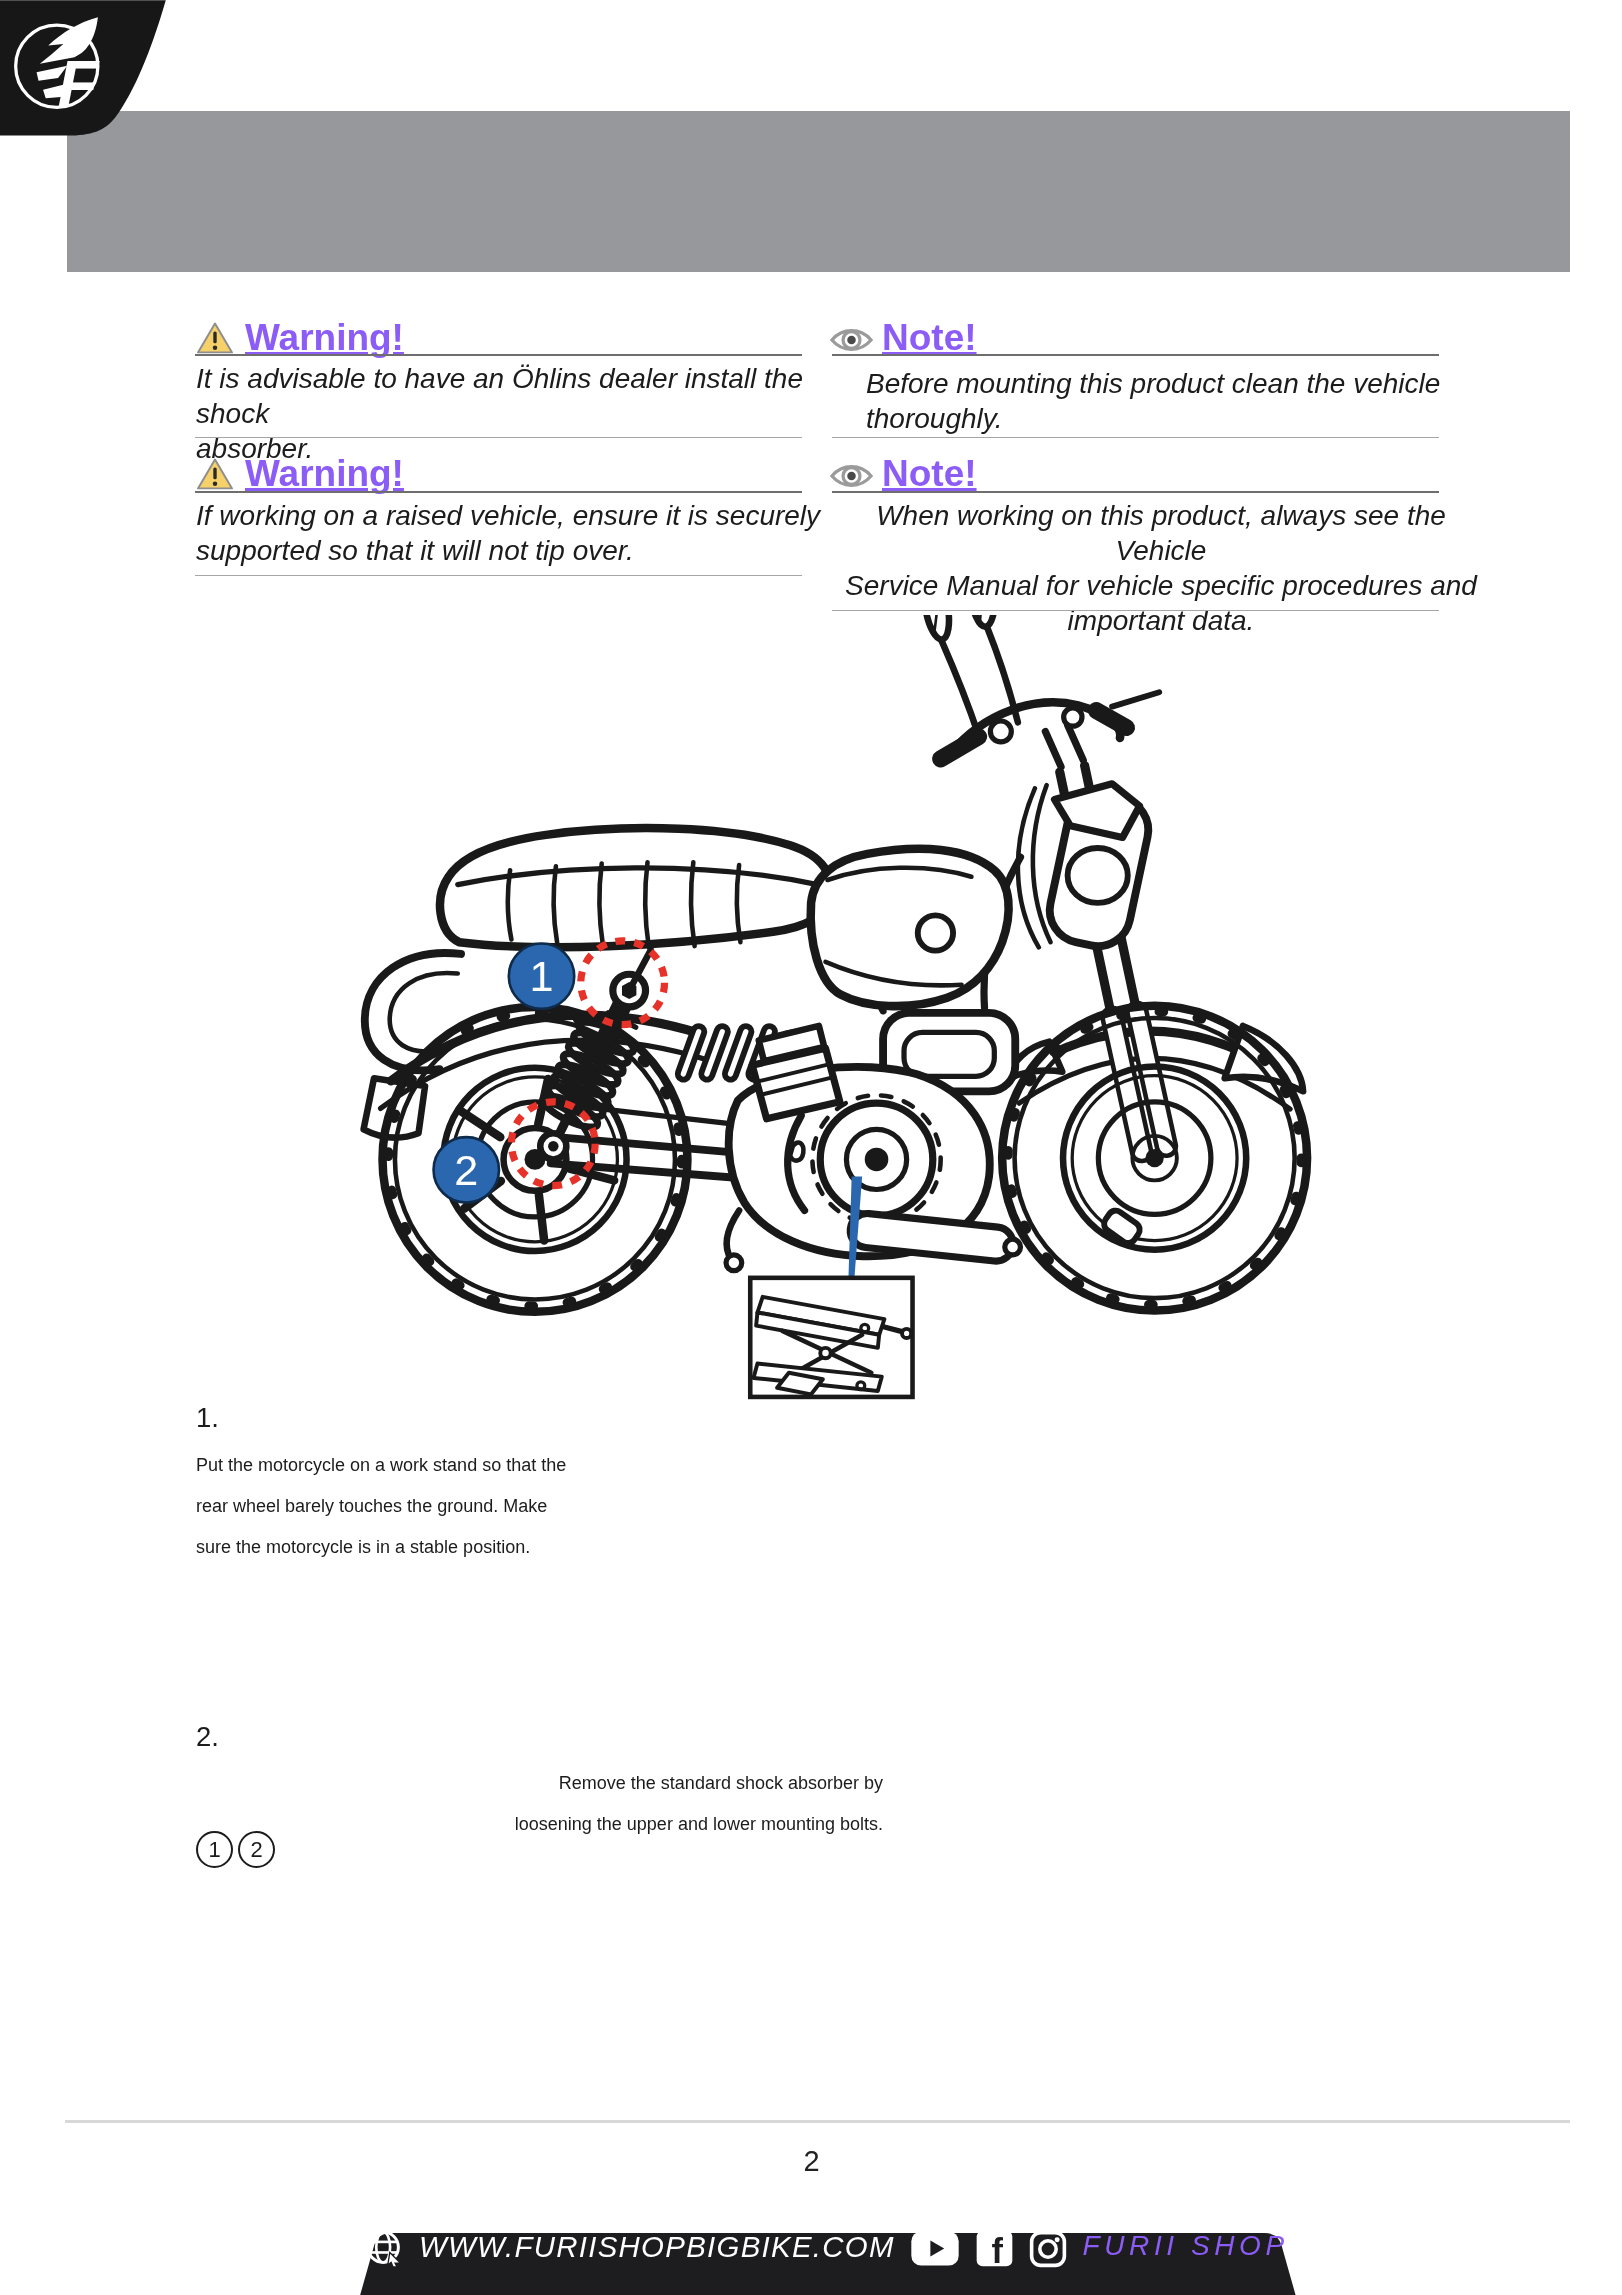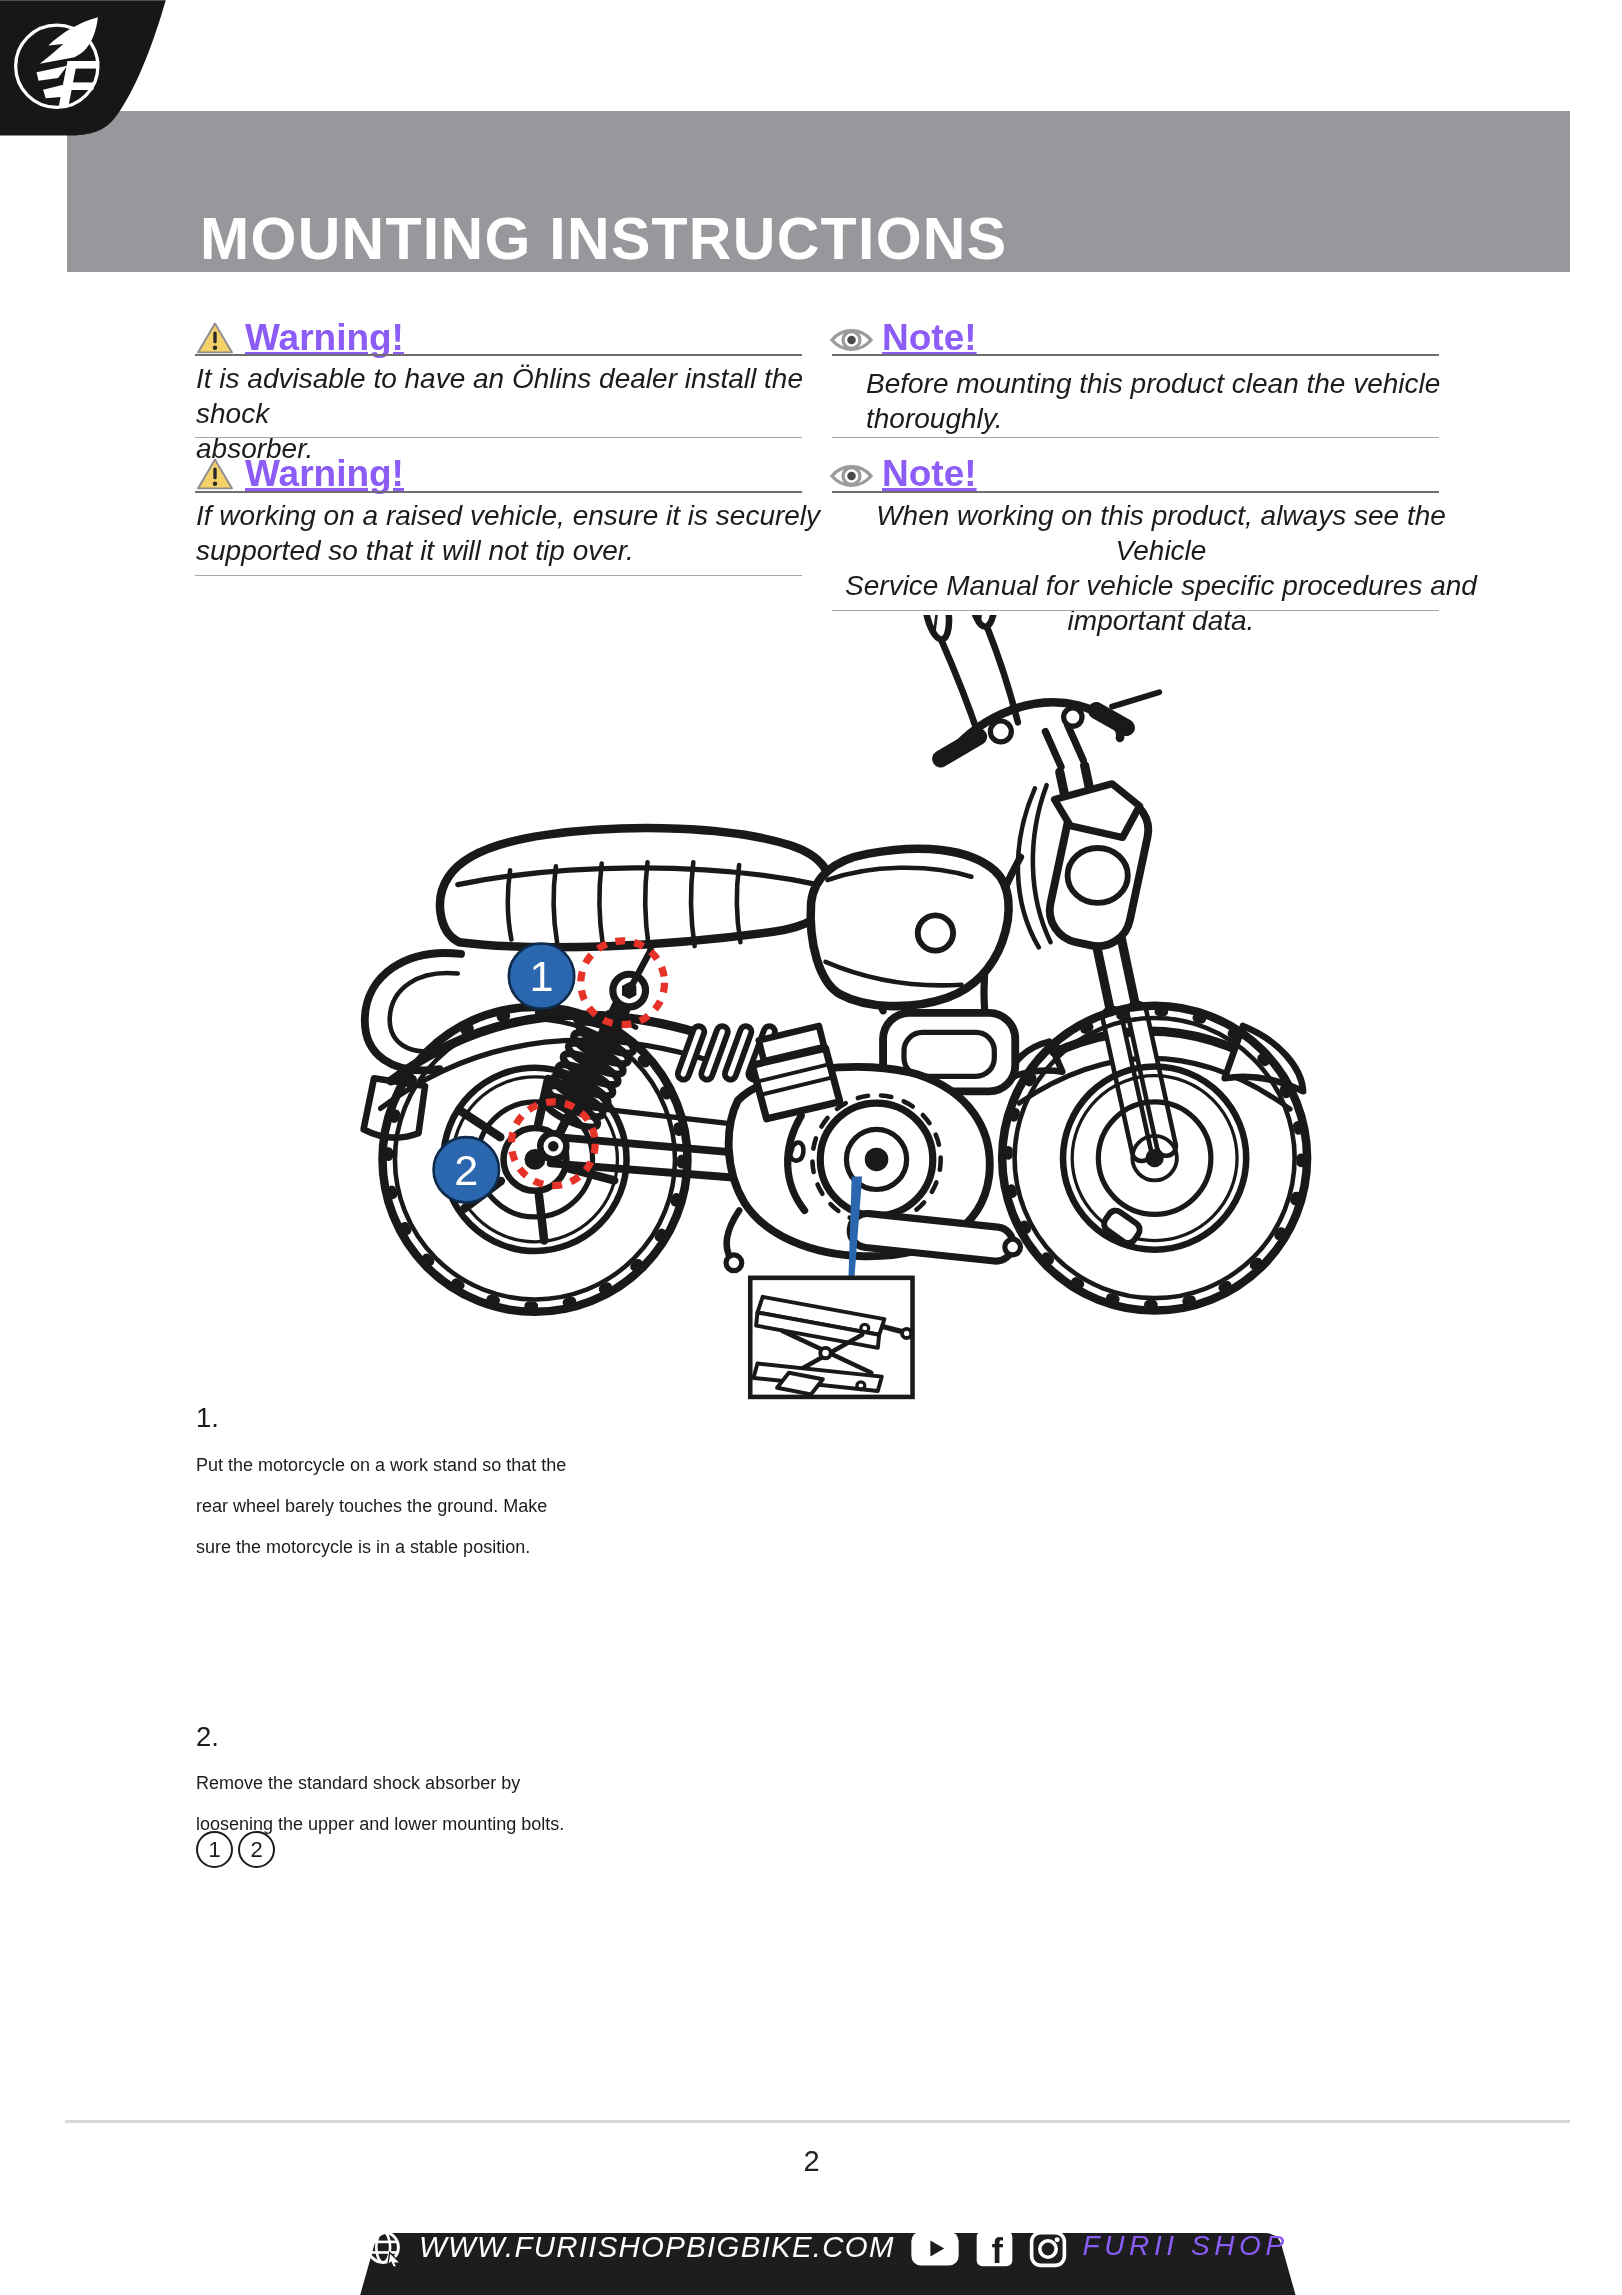--- a/index.html
+++ b/index.html
@@ -35,21 +35,20 @@
   svg{display:block;}
   .b-line{stroke:#191919;stroke-linecap:round;stroke-linejoin:round;fill:none;}
   .b-fill{stroke:#191919;stroke-linecap:round;stroke-linejoin:round;fill:#ffffff;}
 </style>
 </head>
 <body>
 
 <div class="page">
 
   <div class="abs gray-bar"></div>
-  <div class="abs page-title">MOUNTING INSTRUCTIONS</div>
 
   <div class="abs" style="left:0;top:0;">
     <svg width="171" height="143" viewBox="0 0 262 218">
       <path d="M0,0 L254,0 C236,62 212,128 182,172 C166,196 150,205 116,207 L0,207 Z" fill="#171717"></path>
       <circle cx="87" cy="101" r="63" fill="none" stroke="#ffffff" stroke-width="5"></circle>
       <path d="M150,26 C120,34 95,50 74,69 L97,67 C85,78 72,89 61,97 L114,87 C137,78 147,52 150,26 Z" fill="#ffffff"></path>
       <path d="M56,110 L103,100 L89,119 L59,123 Z" fill="#ffffff"></path>
       <path d="M66,137 L106,127 L93,148 L70,150 Z" fill="#ffffff"></path>
       <text x="88" y="163" font-family="Liberation Sans, sans-serif" font-size="102" font-weight="bold" font-style="italic" fill="#ffffff">F</text>
     </svg>
@@ -308,21 +307,21 @@
     </g>
   </svg>
   </div>
 
   <div class="abs step-num" style="left:196px;top:1402px;">1.</div>
   <div class="abs step-text" style="left:196px;top:1445px;">Put the motorcycle on a work stand so that the
 rear wheel barely touches the ground. Make
 sure the motorcycle is in a stable position.</div>
 
   <div class="abs step-num" style="left:196px;top:1721px;">2.</div>
-  <div class="abs step-text" style="left:196px;top:1763px;">Remove the standard shock absorber  by
+  <div class="abs step-text" style="left:196px;top:1763px;text-align:right;">Remove the standard shock absorber  by
 loosening the upper and lower mounting bolts.</div>
   <div class="abs refs-row" style="left:196px;top:1831px;">
     <span class="ref-circle">1</span>
     <span class="ref-circle">2</span>
   </div>
 
   <div class="abs divider"></div>
   <div class="abs page-num">2</div>
 
   <div class="abs" style="left:0;top:2225px;">

